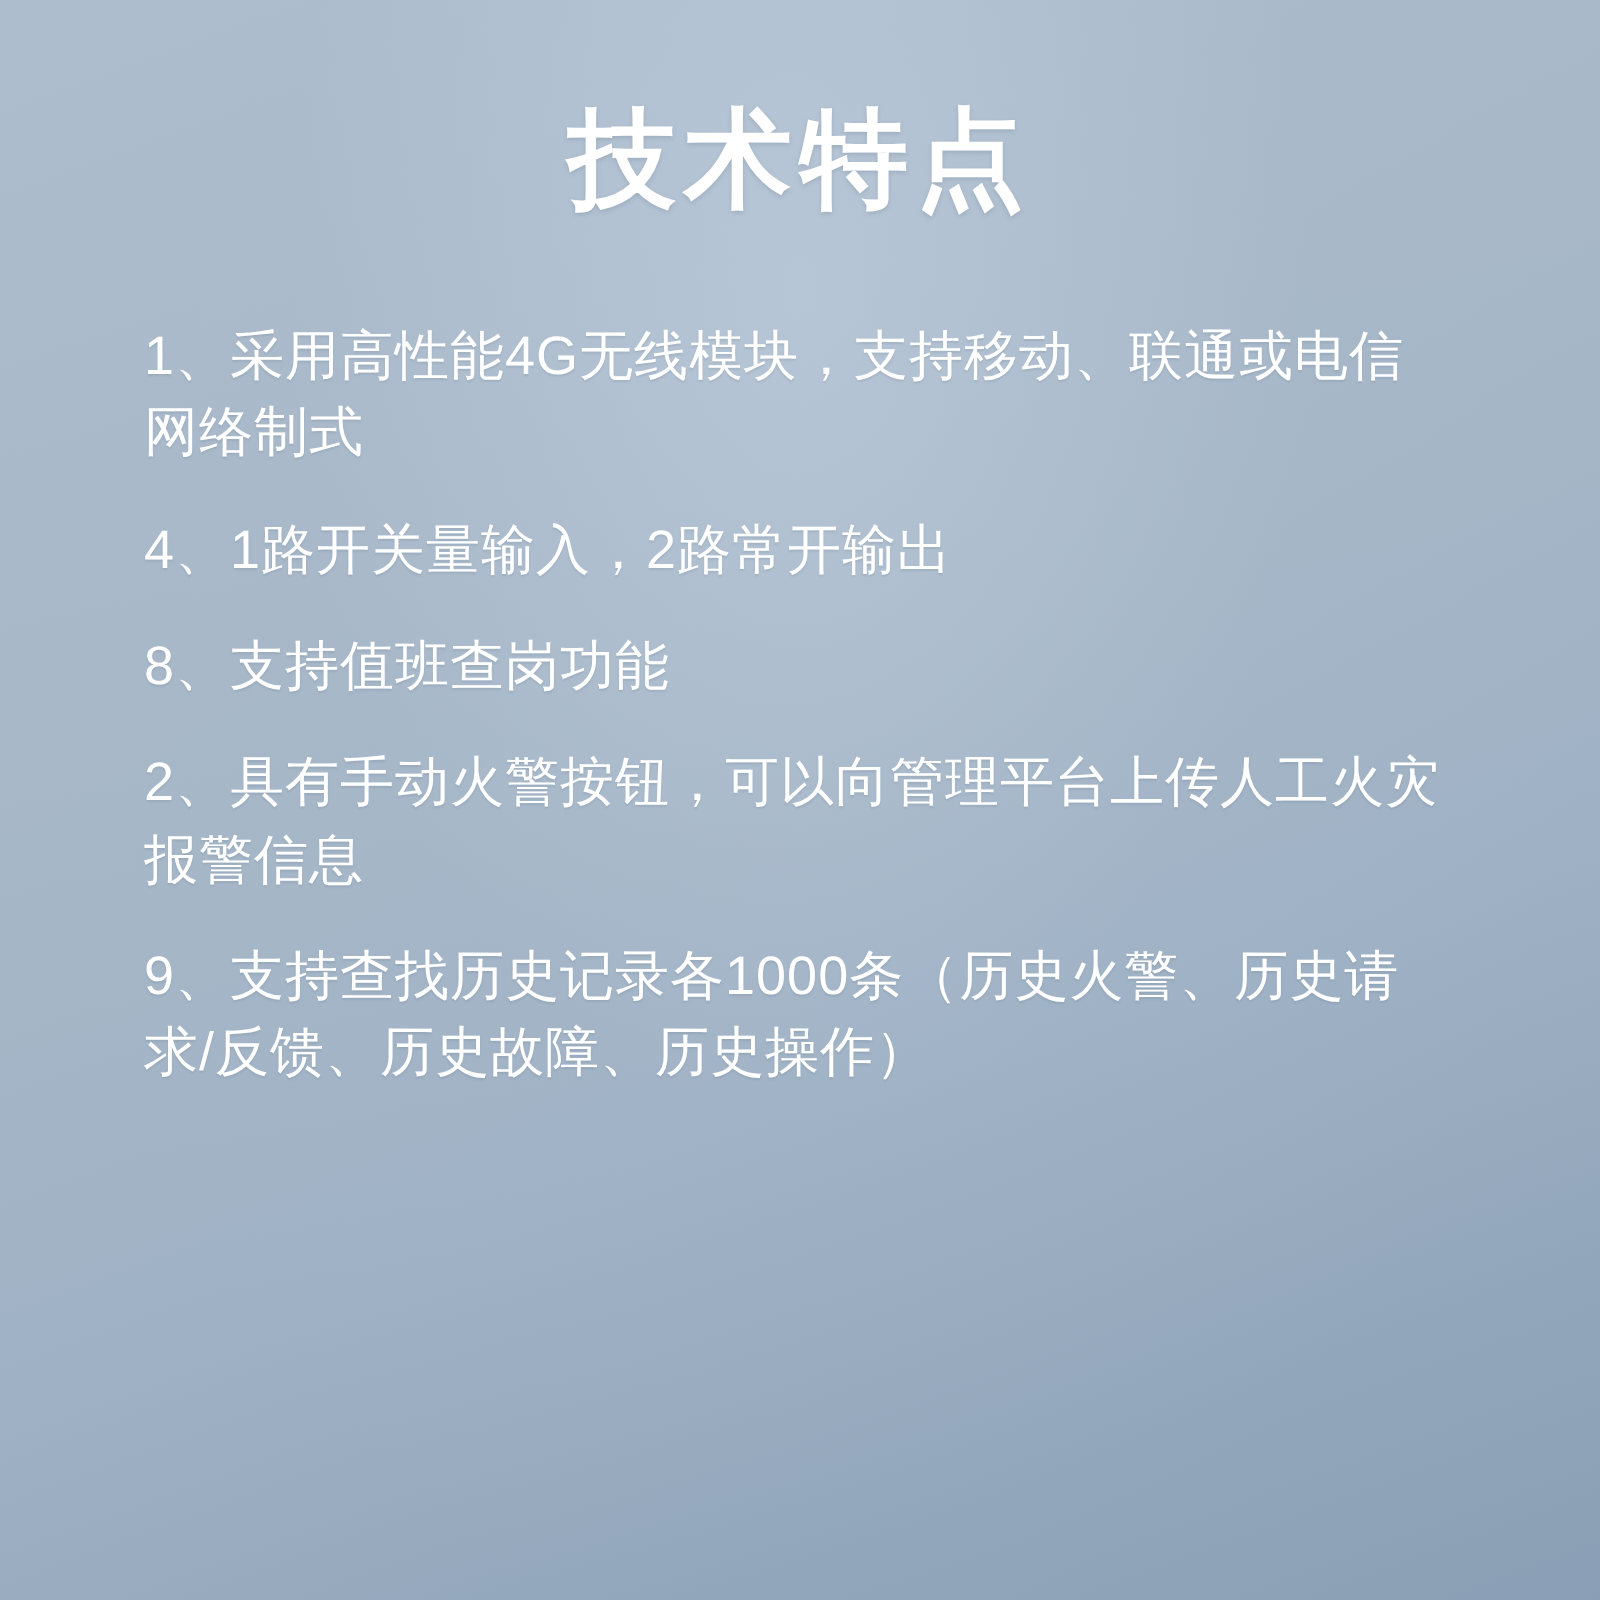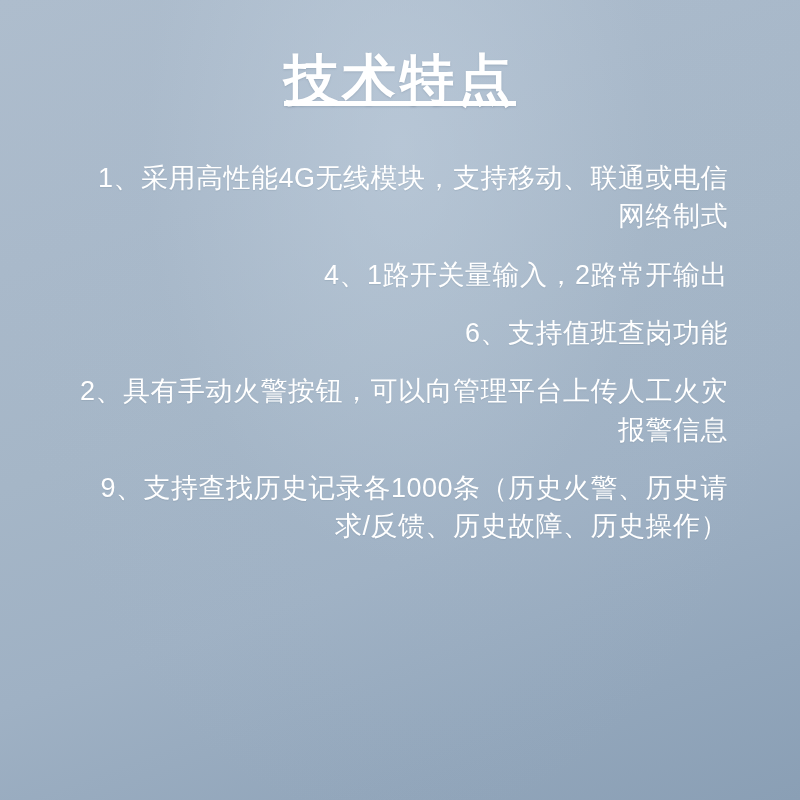--- a/index.html
+++ b/index.html
@@ -30,50 +30,48 @@
   .title {
     position: relative;
     z-index: 2;
     text-align: center;
     color: #ffffff;
     font-size: 54px;
     font-weight: bold;
     letter-spacing: 4px;
     padding-top: 44px;
     text-shadow: 0 1px 2px rgba(90,110,130,0.25);
-    text-decoration: underline;
   }
   .feature-list {
     position: relative;
     z-index: 2;
     margin: 0;
     padding: 42px 72px 0 72px;
     list-style: none;
   }
   .feature-item {
     color: #ffffff;
     font-size: 27px;
     line-height: 1.42;
     margin-bottom: 20px;
     letter-spacing: 0.5px;
     text-shadow: 0 1px 1px rgba(95,115,135,0.18);
-    text-align: right;
   }
   .feature-item:last-child {
     margin-bottom: 0;
   }
 </style>
 </head>
 <body>
 
 <div class="page">
 
   <div class="title">技术特点</div>
 
   <ul class="feature-list">
     <li class="feature-item">1、采用高性能4G无线模块，支持移动、联通或电信网络制式</li>
     <li class="feature-item">4、1路开关量输入，2路常开输出</li>
-    <li class="feature-item">6、支持值班查岗功能</li>
+    <li class="feature-item">8、支持值班查岗功能</li>
     <li class="feature-item">2、具有手动火警按钮，可以向管理平台上传人工火灾报警信息</li>
     <li class="feature-item">9、支持查找历史记录各1000条（历史火警、历史请求/反馈、历史故障、历史操作）</li>
   </ul>
 
 </div>
 
 </body></html>

